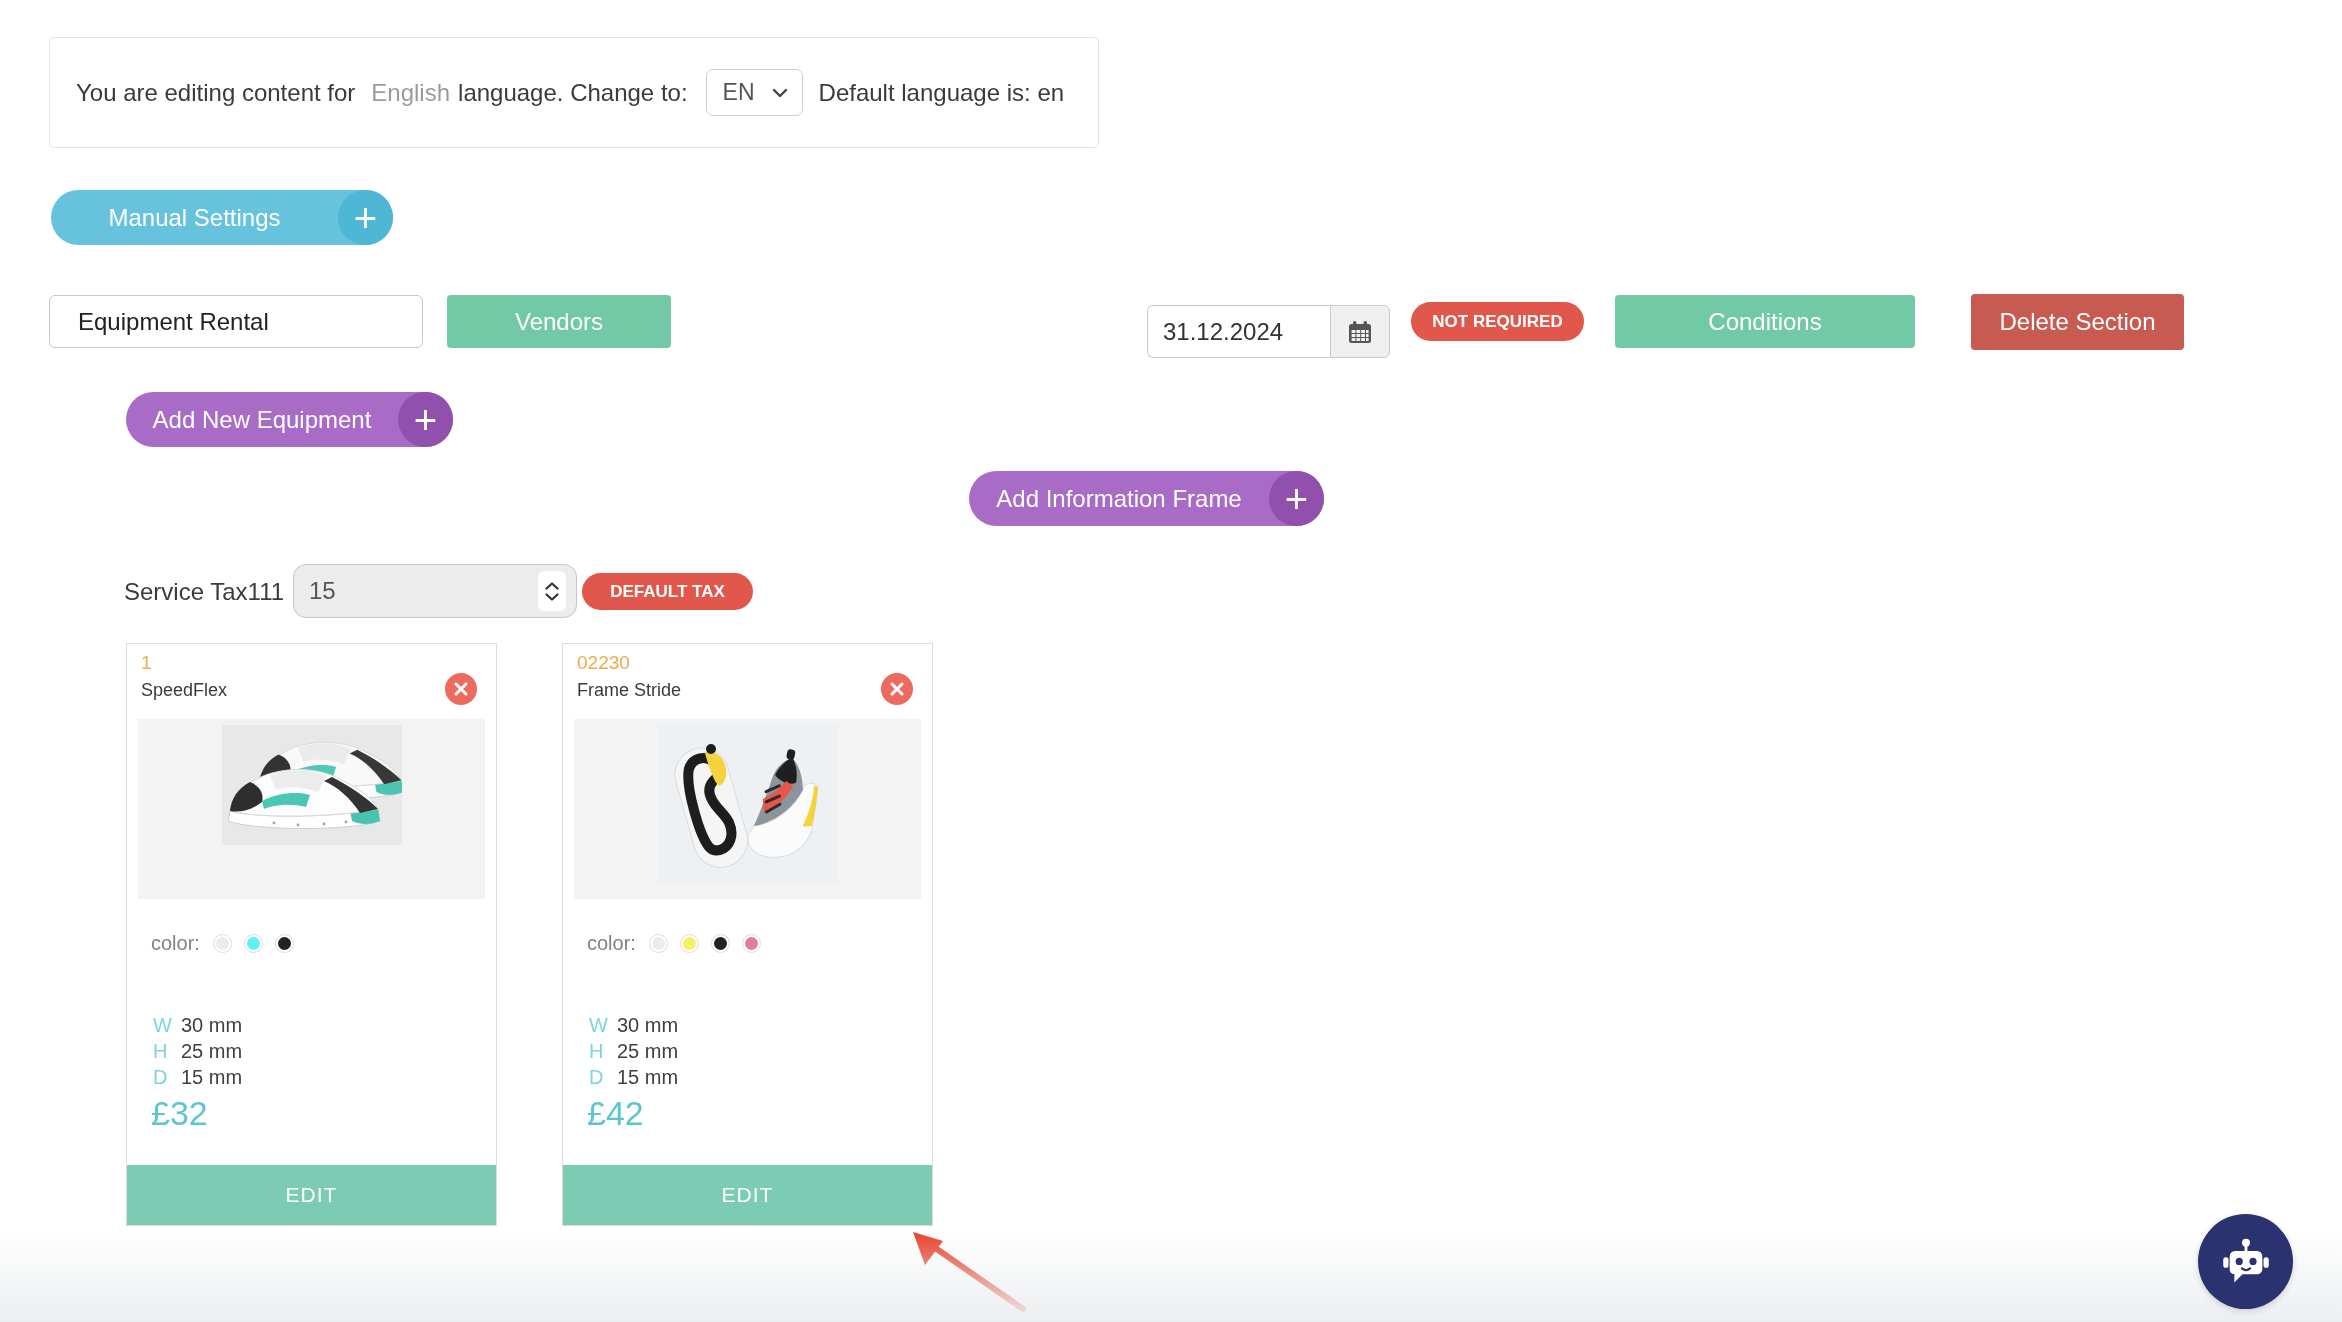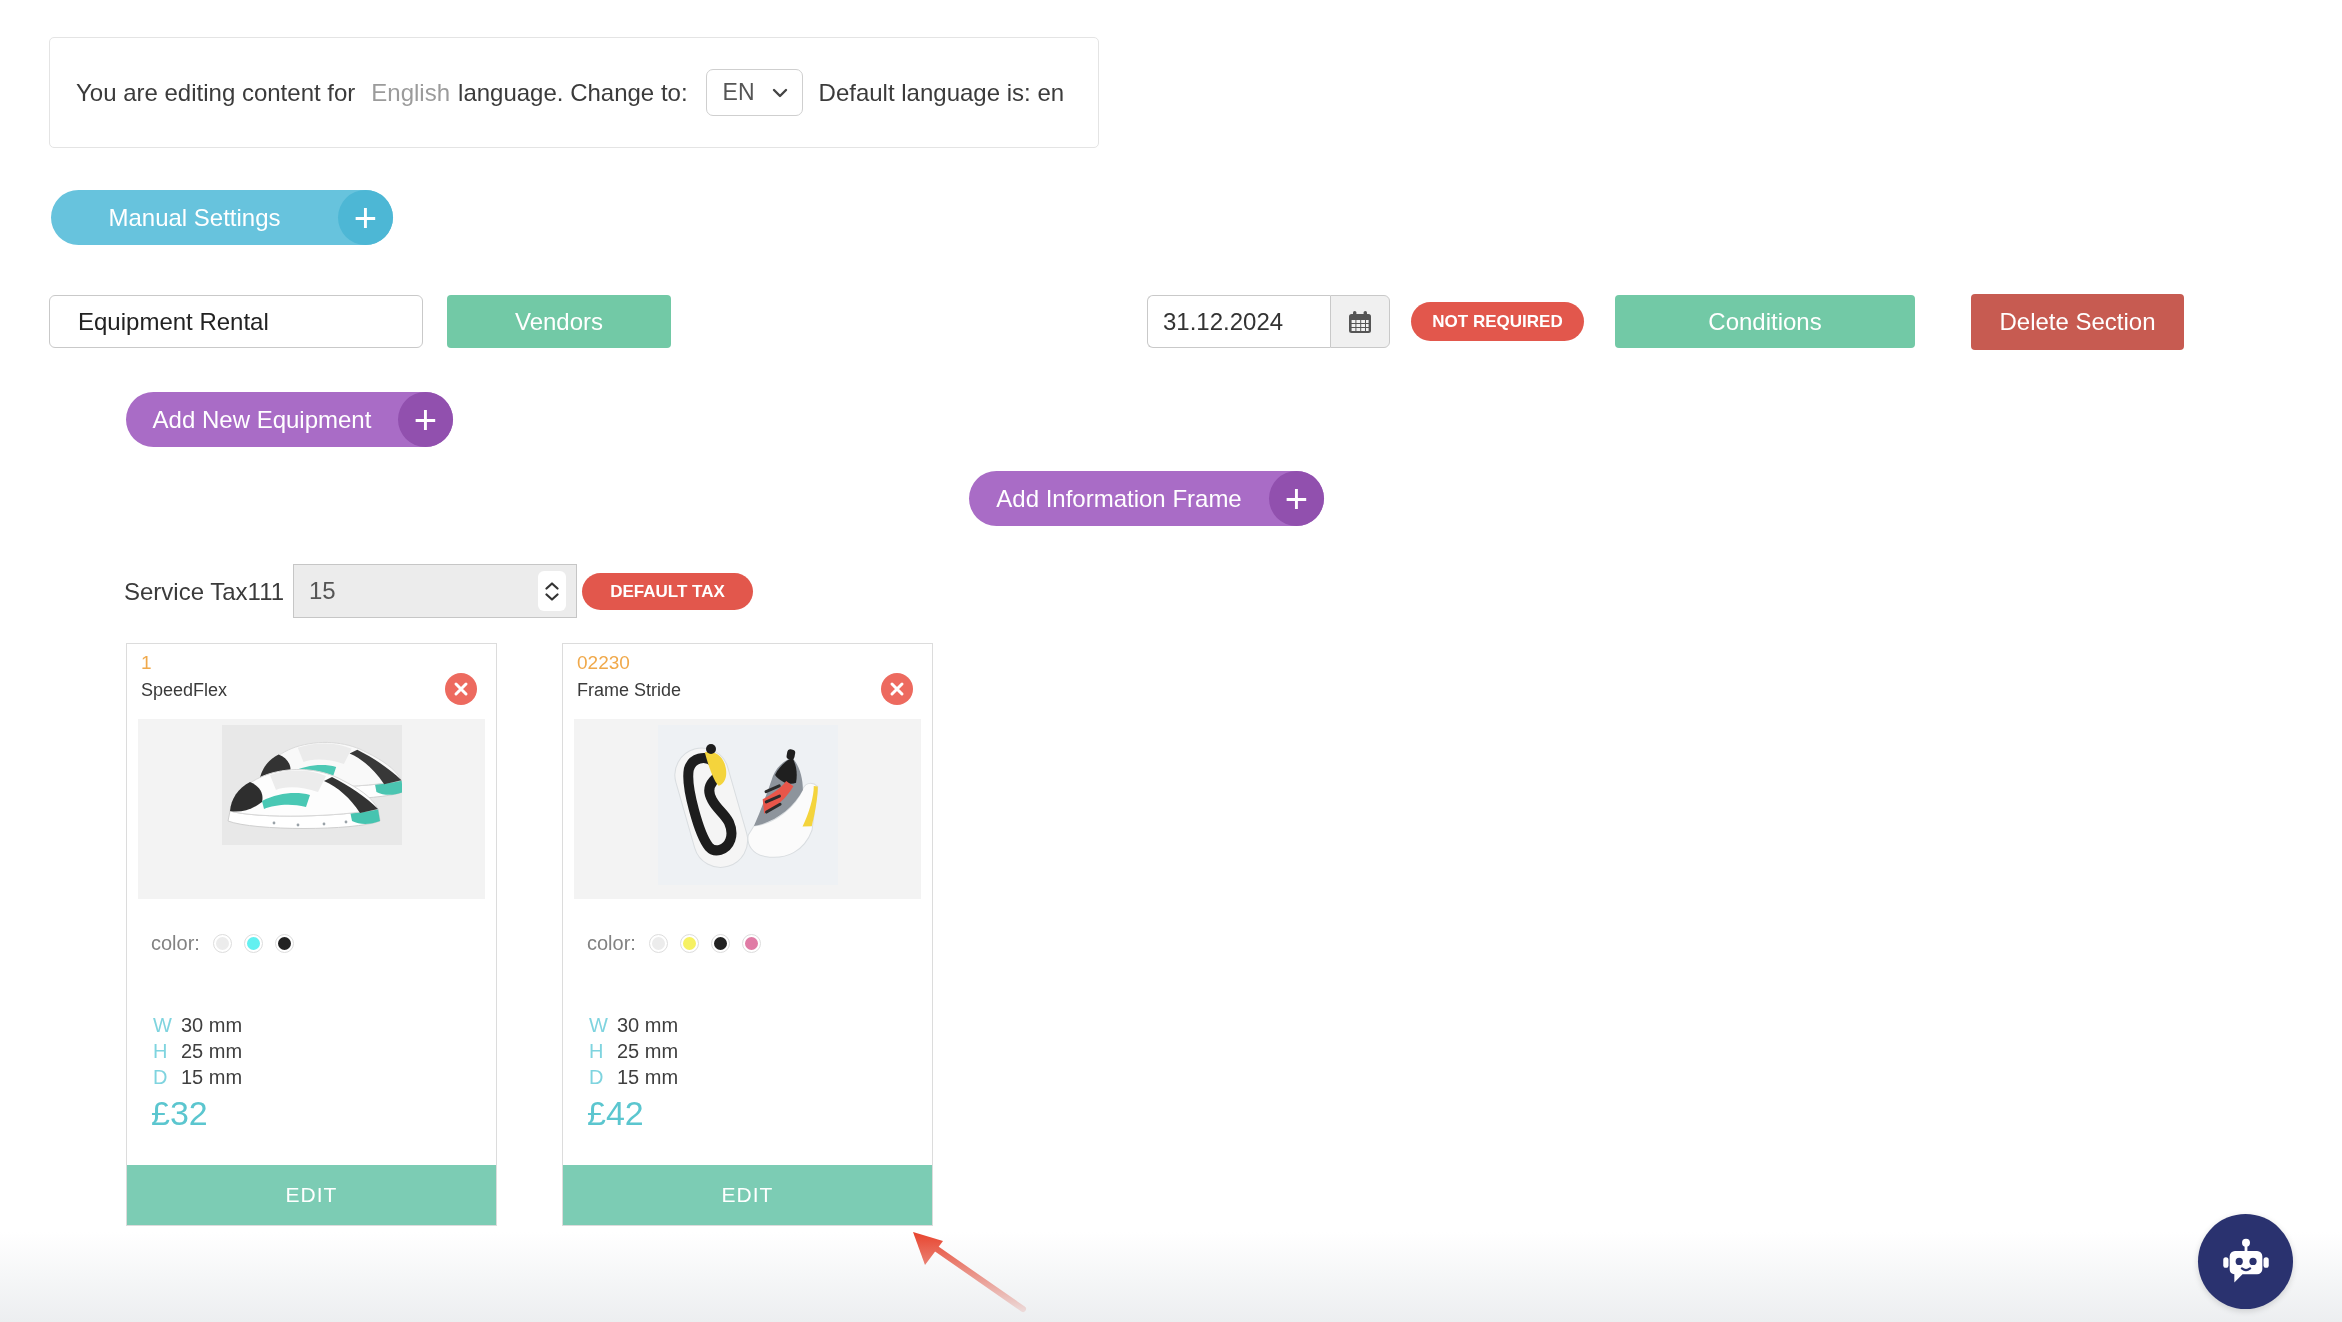--- a/index.html
+++ b/index.html
@@ -31,29 +31,29 @@
     display:flex;align-items:center;justify-content:center;cursor:pointer;}
   .green{background:#72c9a6;}
   .red{background:#c75b51;}
 
   .redpill{position:absolute;border-radius:20px;background:#e2574c;color:#fff;
     display:flex;align-items:center;justify-content:center;font-weight:bold;cursor:pointer;}
 
   
   .textinput{position:absolute;border:1px solid #c9c9c9;border-radius:6px;background:#fff;
     font-size:24px;color:#222;padding:0 28px;font-family:inherit;}
-  .dategroup{position:absolute;left:1147px;top:295px;display:flex;height:53px;}
+  .dategroup{position:absolute;left:1147px;top:305px;display:flex;height:53px;}
   .dateinput{width:183px;height:53px;border:1px solid #c9c9c9;border-radius:6px 0 0 6px;
     font-size:24px;color:#333;padding:0 15px;border-right:none;font-family:inherit;}
   .dateaddon{width:60px;height:53px;background:#f0f0f0;border:1px solid #c9c9c9;
     border-radius:0 6px 6px 0;display:flex;align-items:center;justify-content:center;cursor:pointer;}
 
   .taxlabel{position:absolute;left:124px;top:578px;font-size:24px;color:#3b3b3b;}
   .taxinput{position:absolute;left:293px;top:564px;width:284px;height:54px;background:#ececec;
-    border:1px solid #c6c6c6;border-radius:0;display:flex;align-items:center;
+    border:1px solid #c6c6c6;border-radius:13px;display:flex;align-items:center;
     padding:0 10px 0 15px;font-size:24px;color:#555;}
   .spinner{margin-left:auto;width:28px;height:40px;background:#fff;border-radius:6px;
     display:flex;flex-direction:column;align-items:center;justify-content:center;gap:3px;cursor:pointer;}
 
   
   .card{position:absolute;top:643px;width:371px;height:583px;background:#fff;border:1px solid #dcdcdc;}
   .card .pid{position:absolute;left:14px;top:8px;font-size:19px;color:#f0a94b;}
   .card .pname{position:absolute;left:14px;top:36px;font-size:18px;color:#3a3a3a;}
   .closebtn{position:absolute;right:19px;top:29px;width:32px;height:32px;border-radius:50%;
     background:#ed6a5f;display:flex;align-items:center;justify-content:center;cursor:pointer;}

